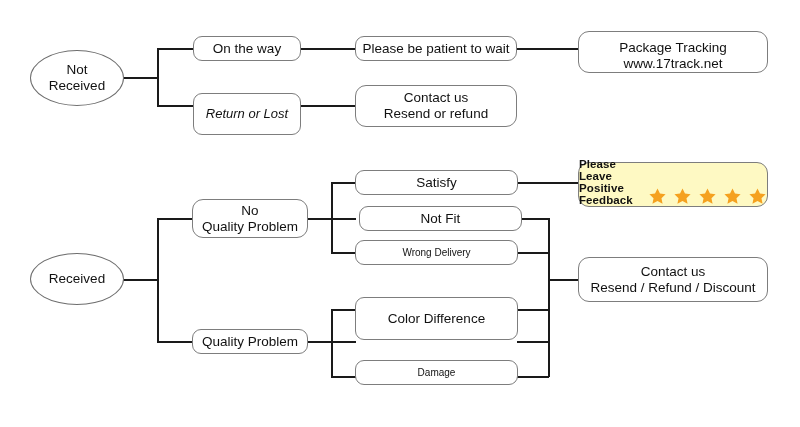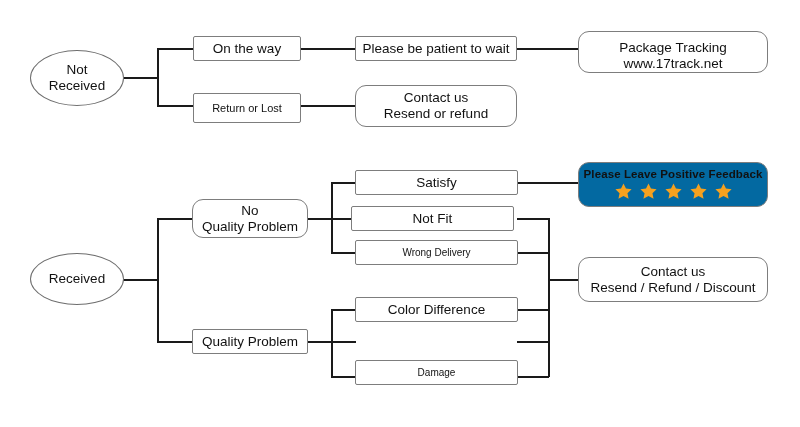--- a/index.html
+++ b/index.html
@@ -40,41 +40,41 @@
     border: 1.3px solid #7d7d7d;
     line-height: 1.18;
     white-space: pre-line;
     z-index: 3;
   }
   .node.oval {
     border-radius: 50%;
     border-color: #6e6e6e;
   }
   .node.rrect {
-    border-radius: 2px;
+    border-radius: 9px;
   }
   .node.rrect.tall {
     border-radius: 11px;
   }
   .lbl {
     display: block;
     white-space: pre-line;
     padding: 0 6px;
   }
 
   
   .fbbox {
     position: absolute;
     box-sizing: border-box;
-    background: #0369a1;
+    background: #fef9c3;
     border: 1.3px solid #7d7d7d;
     border-radius: 11px;
     display: flex;
-    flex-direction: column;
-    align-items: center;
+    flex-direction: row;
+    align-items: flex-end;
     justify-content: center;
     z-index: 3;
   }
   .fbtext {
     font-weight: bold;
     color: #111111;
     letter-spacing: 0.1px;
   }
   .stars {
     display: flex;
@@ -113,21 +113,21 @@
 
   <div class="node rrect" style="left:355px; top:36px; width:162px; height:25px; font-size:13.5px;">
     <span class="lbl">Please be patient to wait</span>
   </div>
 
   <div class="node rrect tall" style="left:578px; top:31px; width:190px; height:42px; font-size:13.5px;align-items:flex-end;">
     <span class="lbl">Package Tracking
 www.17track.net</span>
   </div>
 
-  <div class="node rrect" style="left:193px; top:93px; width:108px; height:30px; font-size:11px;">
+  <div class="node rrect" style="left:193px; top:93px; width:108px; height:42px; font-size:13px;font-style:italic;">
     <span class="lbl">Return or Lost</span>
   </div>
 
   <div class="node rrect tall" style="left:355px; top:85px; width:162px; height:42px; font-size:13.5px;">
     <span class="lbl">Contact us
 Resend or refund</span>
   </div>
 
   <div class="ln h" style="left:123px; top:279px; width:35px;"></div>
   <div class="ln v" style="left:157px; top:218px; height:124px;"></div>
@@ -166,29 +166,29 @@
   </div>
 
   <div class="node rrect" style="left:192px; top:329px; width:116px; height:25px; font-size:13.5px;">
     <span class="lbl">Quality Problem</span>
   </div>
 
   <div class="node rrect" style="left:355px; top:170px; width:163px; height:25px; font-size:13.5px;">
     <span class="lbl">Satisfy</span>
   </div>
 
-  <div class="node rrect" style="left:351px; top:206px; width:163px; height:25px; font-size:13.5px;">
+  <div class="node rrect" style="left:359px; top:206px; width:163px; height:25px; font-size:13.5px;">
     <span class="lbl">Not Fit</span>
   </div>
 
   <div class="node rrect" style="left:355px; top:240px; width:163px; height:25px; font-size:10px;">
     <span class="lbl">Wrong Delivery</span>
   </div>
 
-  <div class="node rrect" style="left:355px; top:297px; width:163px; height:25px; font-size:13.5px;">
+  <div class="node rrect" style="left:355px; top:297px; width:163px; height:43px; font-size:13.5px;">
     <span class="lbl">Color Difference</span>
   </div>
 
 
   <div class="node rrect" style="left:355px; top:360px; width:163px; height:25px; font-size:10px;">
     <span class="lbl">Damage</span>
   </div>
 
   <div class="fbbox" style="left:578px; top:162px; width:190px; height:45px;">
     <span class="fbtext" style="font-size:11.5px;">Please Leave Positive Feedback</span>

